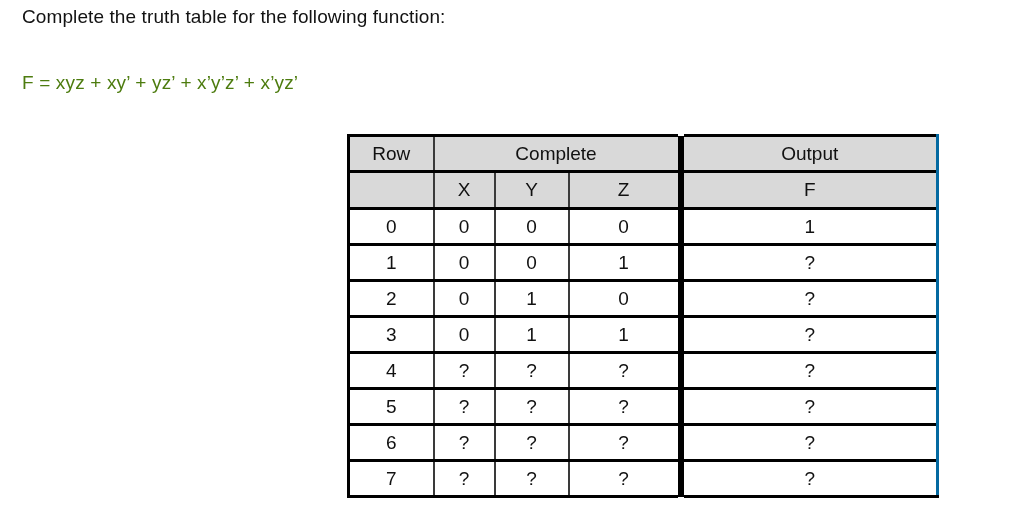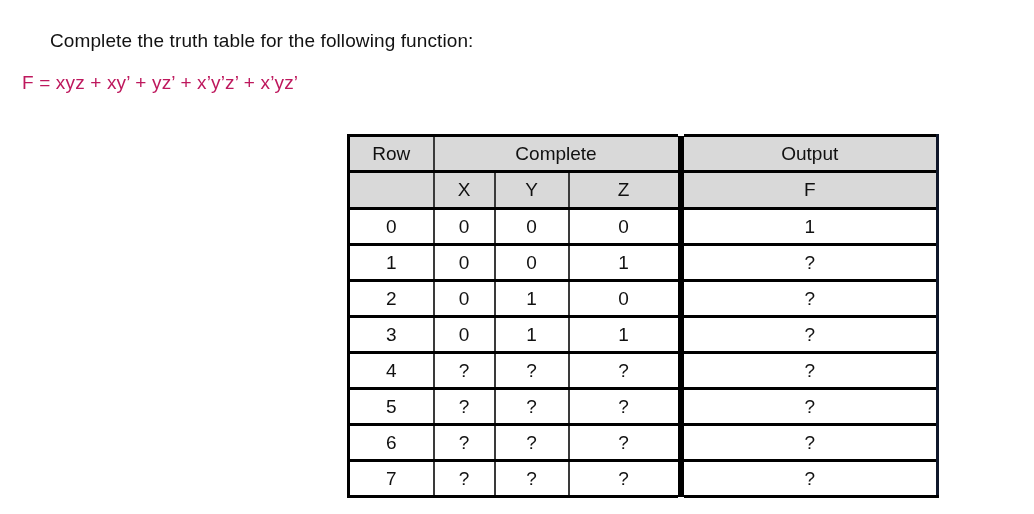--- a/index.html
+++ b/index.html
@@ -12,37 +12,36 @@
     height: 514px;
     position: relative;
     font-family: "Liberation Sans", sans-serif;
     color: #111111;
     overflow: hidden;
   }
 
   #prompt-text {
     position: absolute;
     left: 22px;
-    top: 29px;
+    top: 5px;
     font-size: 19px;
     line-height: 24px;
     letter-spacing: 0.1px;
     color: #121212;
     white-space: nowrap;
-    margin-left: 28px;
   }
 
   #formula-text {
     position: absolute;
     left: 22px;
     top: 71px;
     font-size: 19px;
     line-height: 24px;
     letter-spacing: 0.15px;
-    color: #be185d;
+    color: #4d7c0f;
     white-space: nowrap;
   }
 
   
   #truth-table-wrap {
     position: absolute;
     left: 347px;
     top: 134px;
     width: 589px;
   }
@@ -85,21 +84,21 @@
     font-size: 19px;
     height: 34px;
   }
 
   
   .tt tr > td, .tt tr > th { border-top: 3px solid #000000; }
   .tt tr.last-row > td { border-bottom: 3px solid #000000; }
 
   
   .edge-left  { border-left: 3px solid #000000; }
-  .edge-right { border-right: 3px solid #0f172a; }
+  .edge-right { border-right: 3px solid #0369a1; }
 
   
   .vsep-left  { border-left: 2px solid #3a3a3a; }
 
   
   .divider {
     background: #000000;
     border-top: 0 !important;
     border-bottom: 0 !important;
     padding: 0;

